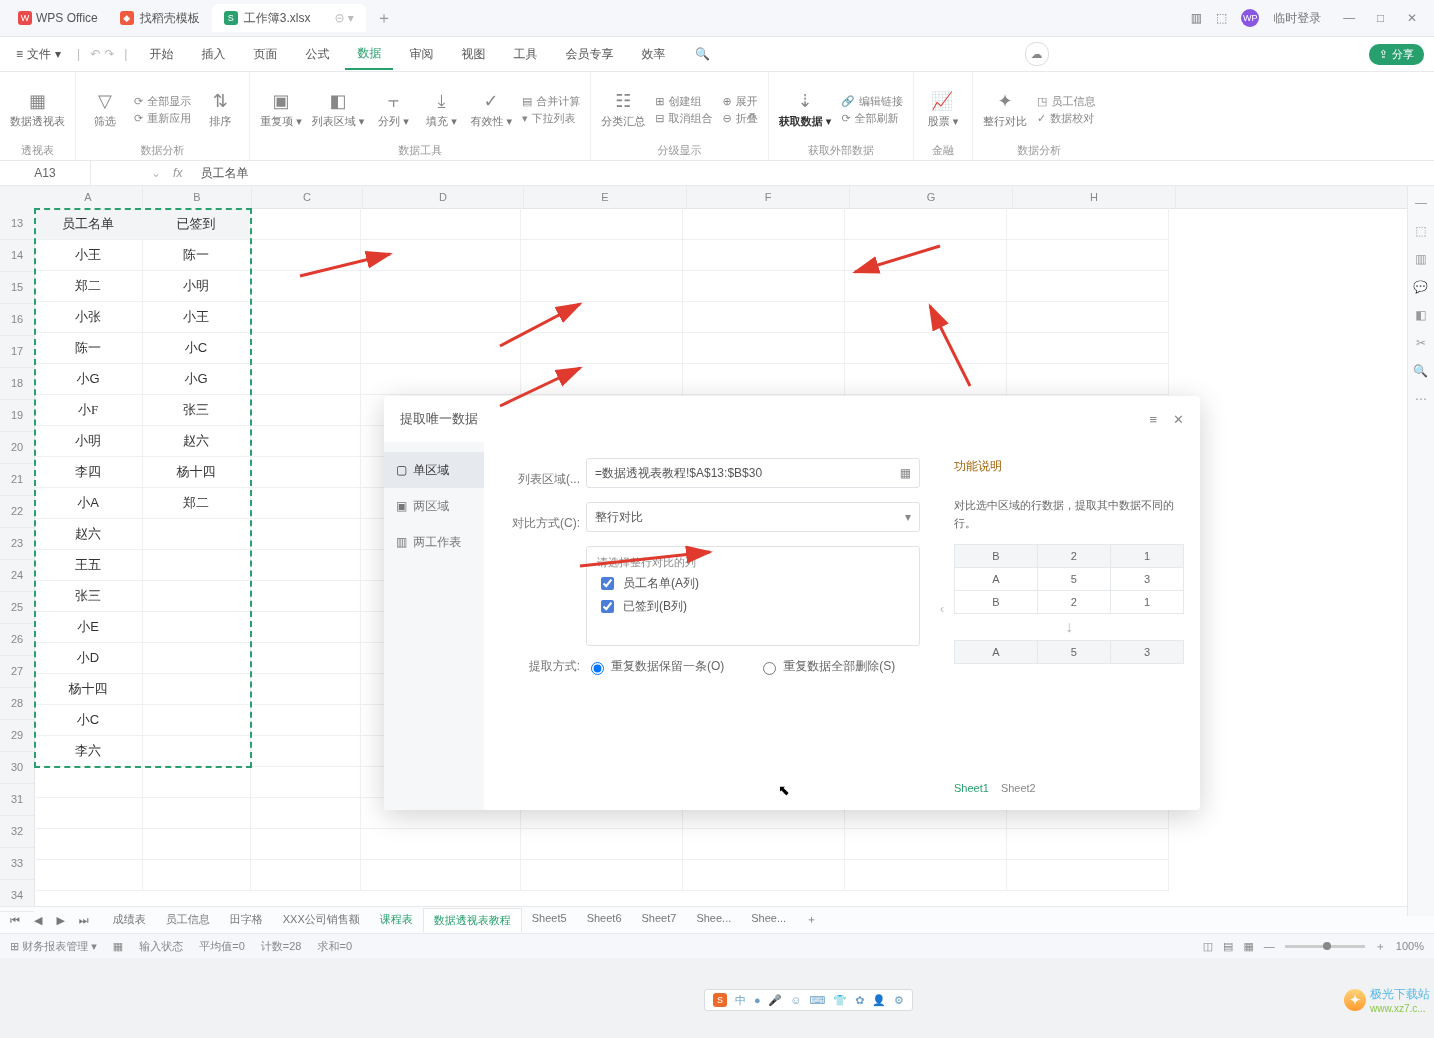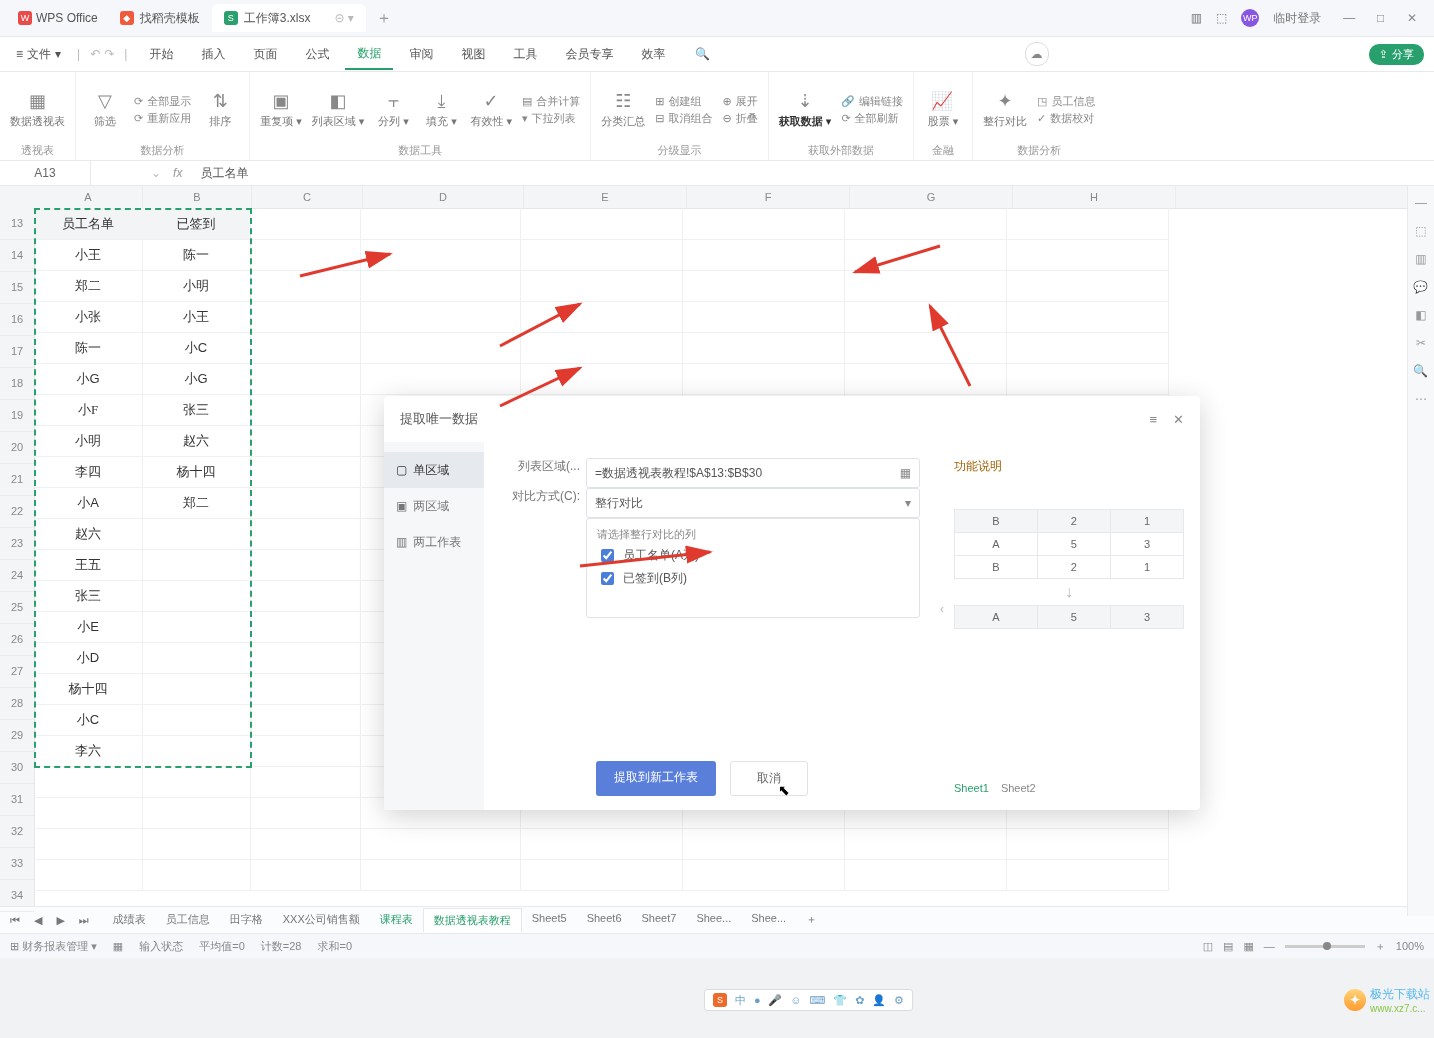--- a/index.html
+++ b/index.html
@@ -41,21 +41,21 @@
 .selbox{position:absolute;border:2px dashed #2aa06e;pointer-events:none}
 .rside{position:absolute;right:0;top:0;width:26px;height:720px;background:#f7f8fa;border-left:1px solid #e7e9ec;display:flex;flex-direction:column;align-items:center;gap:14px;padding-top:10px;color:#999}
 .dialog{position:absolute;left:384px;top:210px;width:816px;height:414px;background:#fff;border-radius:4px;box-shadow:0 6px 28px rgba(0,0,0,0.18);display:flex;flex-direction:column}
 .dlgTitle{height:46px;display:flex;align-items:center;padding:0 16px;color:#555;font-size:13px}
 .dlgTitle .dclose{margin-left:auto;display:flex;gap:16px;color:#888}
 .dlgBody{flex:1;display:flex}
 .dlgNav{width:100px;background:#f6f7f9;display:flex;flex-direction:column;padding-top:10px}
 .dnav{height:36px;display:flex;align-items:center;gap:6px;padding-left:12px;color:#777;font-size:12px}
 .dnav.sel{background:#e6e9ee;color:#333}
 .dlgMain{flex:1;padding:16px 18px;position:relative}
-.frow{display:flex;align-items:flex-start;}
+.frow{display:flex;align-items:flex-end;margin-bottom:14px}
 .flab{width:78px;text-align:right;color:#777;font-size:12px;padding-right:6px}
 .finput{flex:1;height:28px;border:1px solid #dfe2e6;border-radius:3px;padding:0 8px;display:flex;align-items:center;color:#555}
 .finput .pick{margin-left:auto;color:#888}
 .fbox{margin-left:84px;border:1px solid #dfe2e6;border-radius:3px;padding:8px 10px;height:82px}
 .fck{display:flex;align-items:center;gap:6px;color:#555;margin:4px 0}
 .fck input{accent-color:#4a7ed8}
 .rdrow{display:flex;align-items:center;gap:10px;color:#666}
 .rdrow label{display:flex;align-items:center;gap:4px}
 .dlgHelp{width:230px;padding:16px;display:flex;flex-direction:column;color:#666}
 .dlgHelp h4{margin:0 0 22px;font-size:12px;font-weight:500;color:#a16207}
@@ -545,28 +545,38 @@
           <div style="color:#888;font-size:11px">请选择整行对比的列</div>
           <label class="fck">
               <input type="checkbox" checked="" style="">
               <span>员工名单(A列)</span>
             </label>
           <label class="fck">
               <input type="checkbox" checked="" style="">
               <span>已签到(B列)</span>
             </label>
         </div>
-        <div class="btns">
-          <div class="btnP">提取到新工作表</div>
-          <div class="btnS">取消</div>
+        <div class="frow" style="margin-top:12px">
+          <div class="flab">提取方式:</div>
+          <div class="rdrow">
+            <label>
+                <input type="radio" name="em" checked="" style="">
+                <span>重复数据保留一条(O)</span>
+              </label>
+            <label style="margin-left:24px">
+                <input type="radio" name="em" style="">
+                <span>重复数据全部删除(S)</span>
+              </label>
+          </div>
         </div>
         <span style="position:absolute;right:-6px;top:160px;color:#bbb">‹</span>
       </div>
       <div class="dlgHelp">
         <h4>功能说明</h4>
+        <div style="font-size:11px;line-height:1.6">对比选中区域的行数据，提取其中数据不同的行。</div>
         <table class="miniTbl" style="margin-top:12px">
           <tbody>
               <tr class="h">
                 <td>B</td>
                 <td>2</td>
                 <td>1</td>
               </tr>
           <tr>
                 <td>A</td>
                 <td>5</td>

